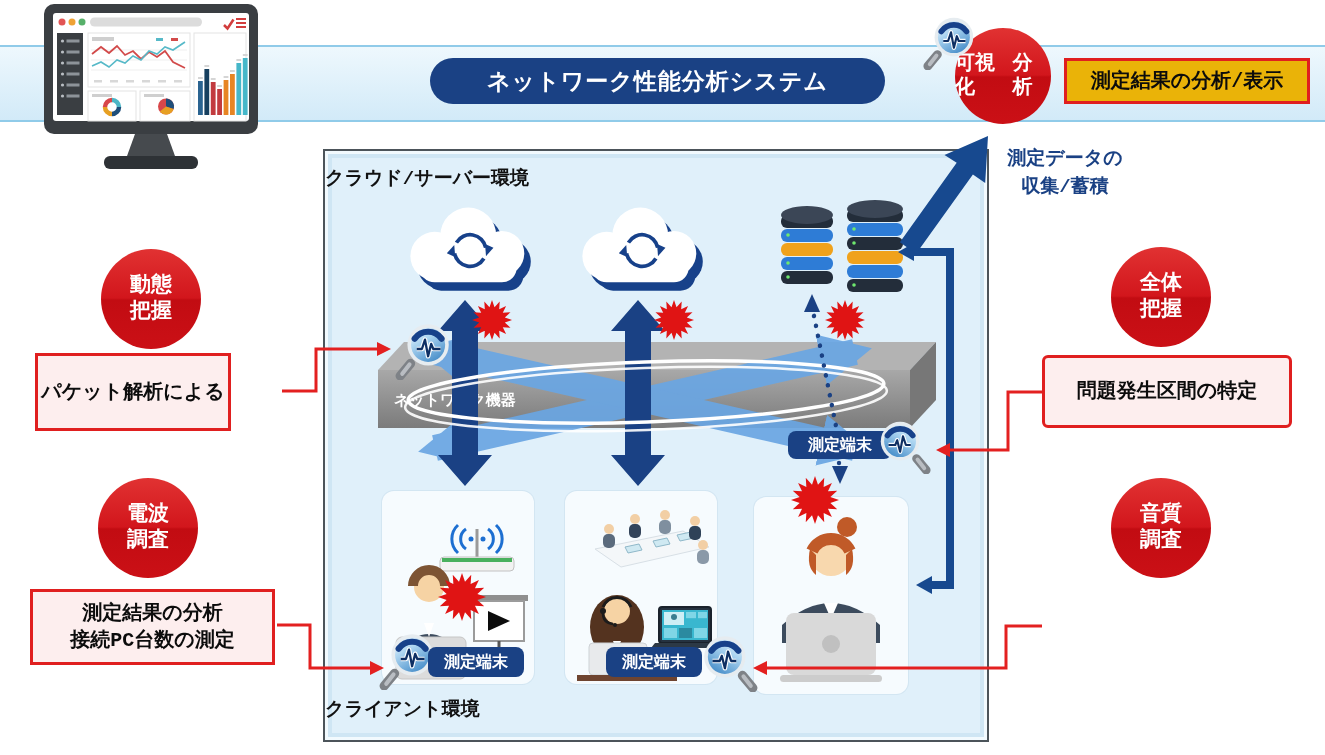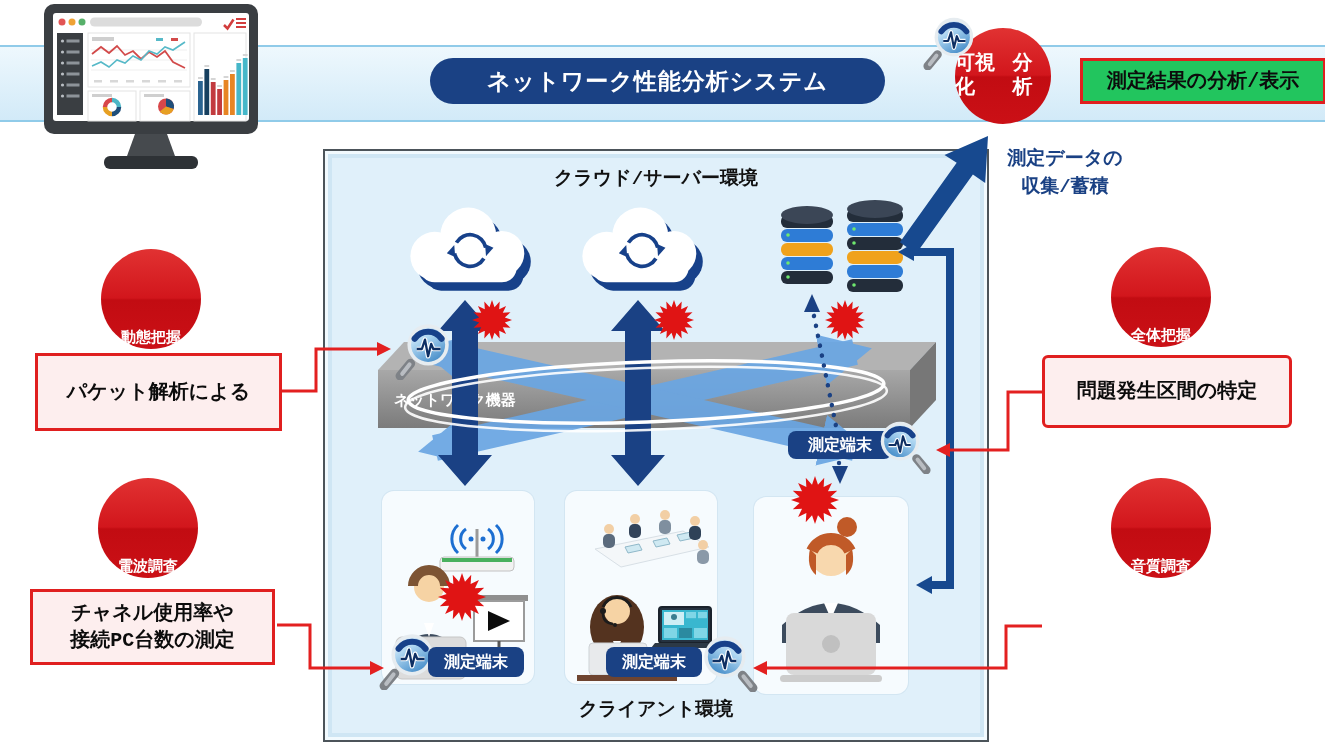--- a/index.html
+++ b/index.html
@@ -12,37 +12,37 @@
   
   .title-pill{left:430px;top:58px;width:455px;height:46px;background:#1a4184;border-radius:24px;
         display:flex;align-items:center;justify-content:center;color:#fff;font-weight:bold;
         font-size:23px;letter-spacing:1px;z-index:6;}
   
   .monitor{left:28px;top:2px;width:245px;height:172px;z-index:5;}
   
   .inner-box{left:323px;top:149px;width:666px;height:593px;background:#e0f0fa;
         border:2px solid #4c545a;box-shadow:inset 0 0 0 3px #f2fafe, inset 0 0 0 7px #cfe6f4;
         box-sizing:border-box;z-index:2;}
-  .zone-label{position:absolute;left:0;top:14px;width:100%;text-align:center;font-size:19px;
+  .zone-label{position:absolute;left:0;top:14px;width:100%;font-size:19px;
         font-weight:bold;color:#111;}
   .zone-label.bottom{top:545px;}
   .cloud{position:absolute;width:150px;height:98px;}
   .servers{position:absolute;left:455px;top:48px;width:126px;height:102px;}
   .card{position:absolute;width:152px;height:193px;background:#f6fbfe;border-radius:12px;
         box-shadow:0 0 0 1px rgba(170,200,220,.25);}
   
   .badge{width:100px;height:100px;border-radius:50%;z-index:6;
         background:linear-gradient(180deg,#e13232 0%,#d2161c 49%,#c20c12 51%,#cb1016 100%);
-        display:flex;flex-direction:row;align-items:flex-end;justify-content:center;
-        color:#fff;font-weight:bold;font-size:15px;line-height:1.25;}
+        display:flex;flex-direction:column;align-items:center;justify-content:center;
+        color:#fff;font-weight:bold;font-size:21px;line-height:1.25;}
   
   .note{background:#fdeeee;border:3px solid #e01f1f;box-sizing:border-box;z-index:6;
         display:flex;flex-direction:column;align-items:center;justify-content:center;
         font-size:20px;font-weight:bold;color:#0c0c0c;line-height:1.35;text-align:center;}
-  .note.white{background:#22c55e;margin-left:16px;}
+  .note.white{background:#eab308;}
   
   .viz-circle{left:955px;top:28px;width:96px;height:96px;border-radius:50%;z-index:6;
         background:linear-gradient(180deg,#e13232 0%,#d2161c 49%,#c20c12 51%,#cb1016 100%);
         display:flex;flex-direction:row;align-items:center;justify-content:center;
         color:#fff;font-weight:bold;font-size:20px;line-height:1.2;}
   .collect-text{left:980px;top:146px;width:170px;text-align:center;color:#1a4184;
         font-size:19px;font-weight:bold;line-height:1.45;z-index:6;}
   
   .term-label{background:#1a4184;color:#fff;border-radius:8px;font-weight:bold;font-size:16px;
         display:flex;align-items:center;justify-content:center;z-index:60;}
@@ -392,29 +392,29 @@
     <use href="#burst" x="654" y="300" width="40" height="40"></use>
     <use href="#burst" x="825" y="300" width="40" height="40"></use>
     <use href="#burst" x="791" y="476" width="48" height="48"></use>
     <use href="#burst" x="438" y="573" width="48" height="48"></use>
   </svg>
 
   <div class="abs badge" style="left:101px;top:249px;">
     <span>動態</span>
     <span>把握</span>
   </div>
-  <div class="abs note" style="left:35px;top:353px;width:247px;height:78px;">
+  <div class="abs note" style="left:35px;top:353px;width:196px;height:78px;">
     <span>パケット解析による</span>
   </div>
   <div class="abs badge" style="left:98px;top:478px;">
     <span>電波</span>
     <span>調査</span>
   </div>
   <div class="abs note" style="left:30px;top:589px;width:245px;height:76px;">
-    <span>チャネル使用率や</span>
+    <span>測定結果の分析</span>
     <span>接続PC台数の測定</span>
   </div>
 
   <div class="abs badge" style="left:1111px;top:247px;">
     <span>全体</span>
     <span>把握</span>
   </div>
   <div class="abs note" style="left:1042px;top:355px;width:250px;height:73px;border-radius:6px;">
     <span>問題発生区間の特定</span>
   </div>

